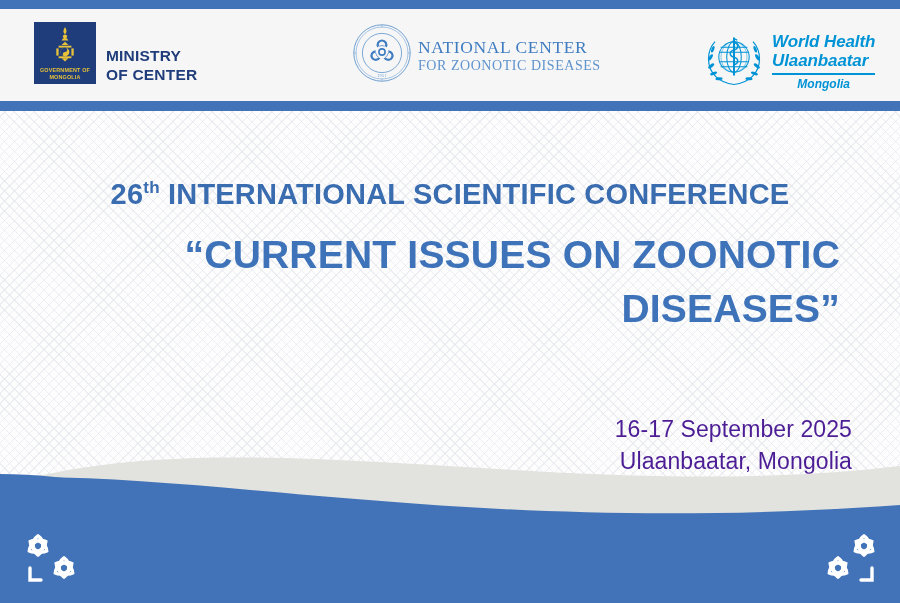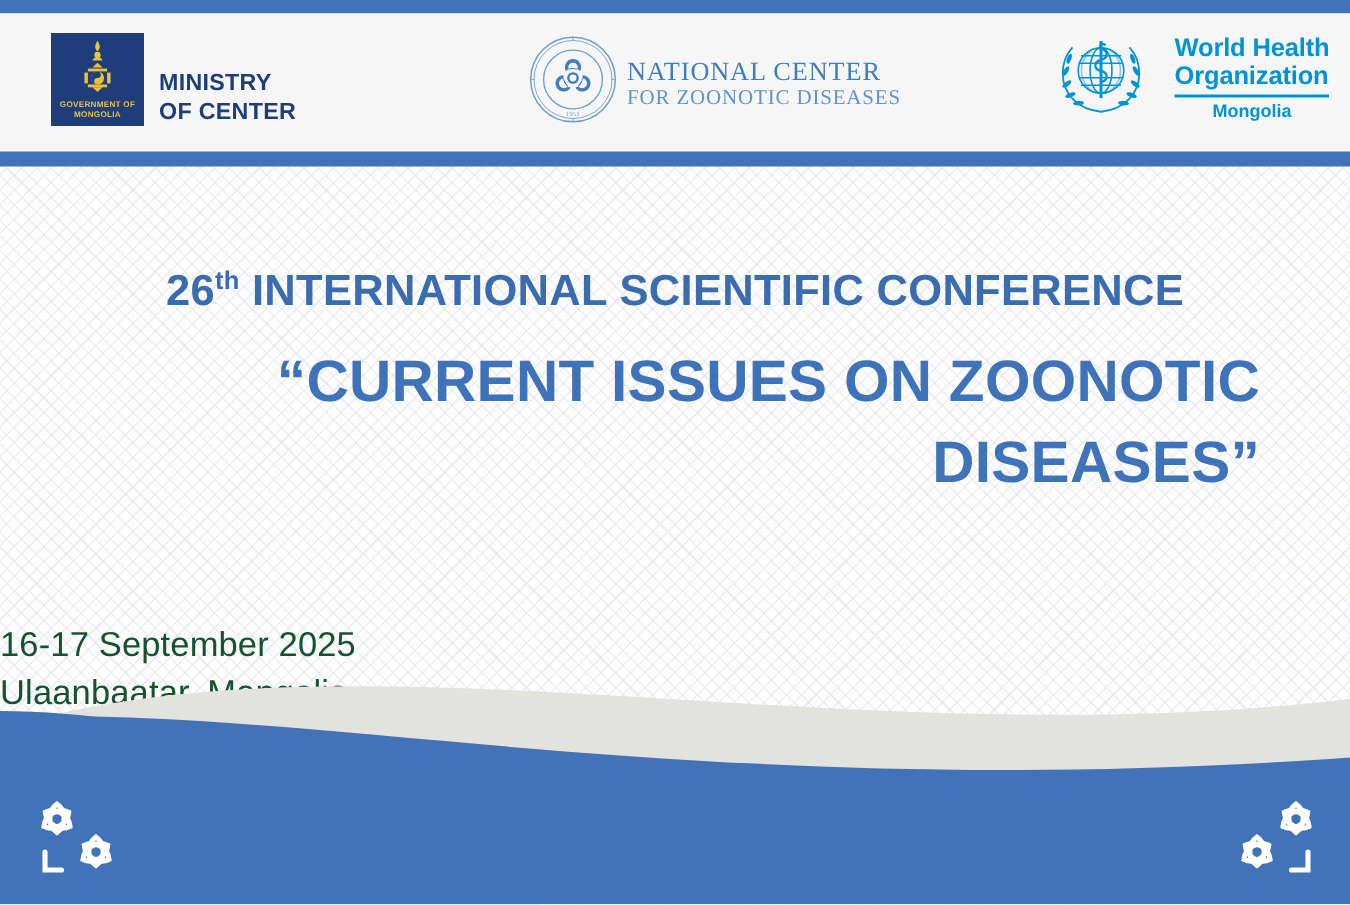--- a/index.html
+++ b/index.html
@@ -115,24 +115,25 @@
     color: #5E93CC;
     font-family: "Liberation Serif", serif;
     font-size: 14px;
     letter-spacing: .55px;
     margin-top: 3px;
     white-space: nowrap;
   }
 
   .logo-who {
     position: absolute;
-    left: 703px; top: 22px;
+    left: 703px; top: 32px;
     display: flex;
     align-items: center;
-    gap: 18px;
+    gap: 7px;
+    font-style: italic;
   }
   .who-text { line-height: 1; }
   .who-l1, .who-l2 {
     color: #0093D5;
     font-size: 17px;
     font-weight: bold;
     letter-spacing: -.1px;
     line-height: 19px;
     white-space: nowrap;
   }
@@ -177,22 +178,22 @@
     font-size: 39px;
     font-weight: bold;
     line-height: 54px;
     letter-spacing: .2px;
   }
 
   .conf-meta {
     position: absolute;
     left: 0; top: 413px;
     width: 852px;
-    text-align: left;
-    color: #14532d;
+    text-align: right;
+    color: #4c1d95;
     font-size: 23px;
     line-height: 32px;
     letter-spacing: .1px;
   }
 
   
   .waves {
     position: absolute;
     left: 0; top: 0;
     width: 900px; height: 603px;
@@ -325,21 +326,21 @@
       <g stroke="#0093D5" fill="none" stroke-width="2">
         <path d="M31 4.4 v38"></path>
       </g>
       <g stroke="#0093D5" fill="none" stroke-width="1.5">
         <path d="M31 9.5 c5 1.2 5 6.2 0 7.4 c-5 1.2 -5 6.2 0 7.4 c5 1.2 5 6.2 0 7.4"></path>
         <path d="M31 9.5 c-1.6 -2.4 1.6 -4.4 3 -2.2"></path>
       </g>
     </svg>
     <div class="who-text">
       <div class="who-l1">World Health</div>
-      <div class="who-l2">Organization</div>
+      <div class="who-l2">Ulaanbaatar</div>
       <div class="who-rule"></div>
       <div class="who-country">Mongolia</div>
     </div>
   </div>
 
   <div class="conf-line"><span>26</span><sup>th</sup><span> INTERNATIONAL SCIENTIFIC CONFERENCE</span></div>
 
   <div class="conf-title">
     <div>“CURRENT ISSUES ON ZOONOTIC</div>
     <div>DISEASES”</div>

